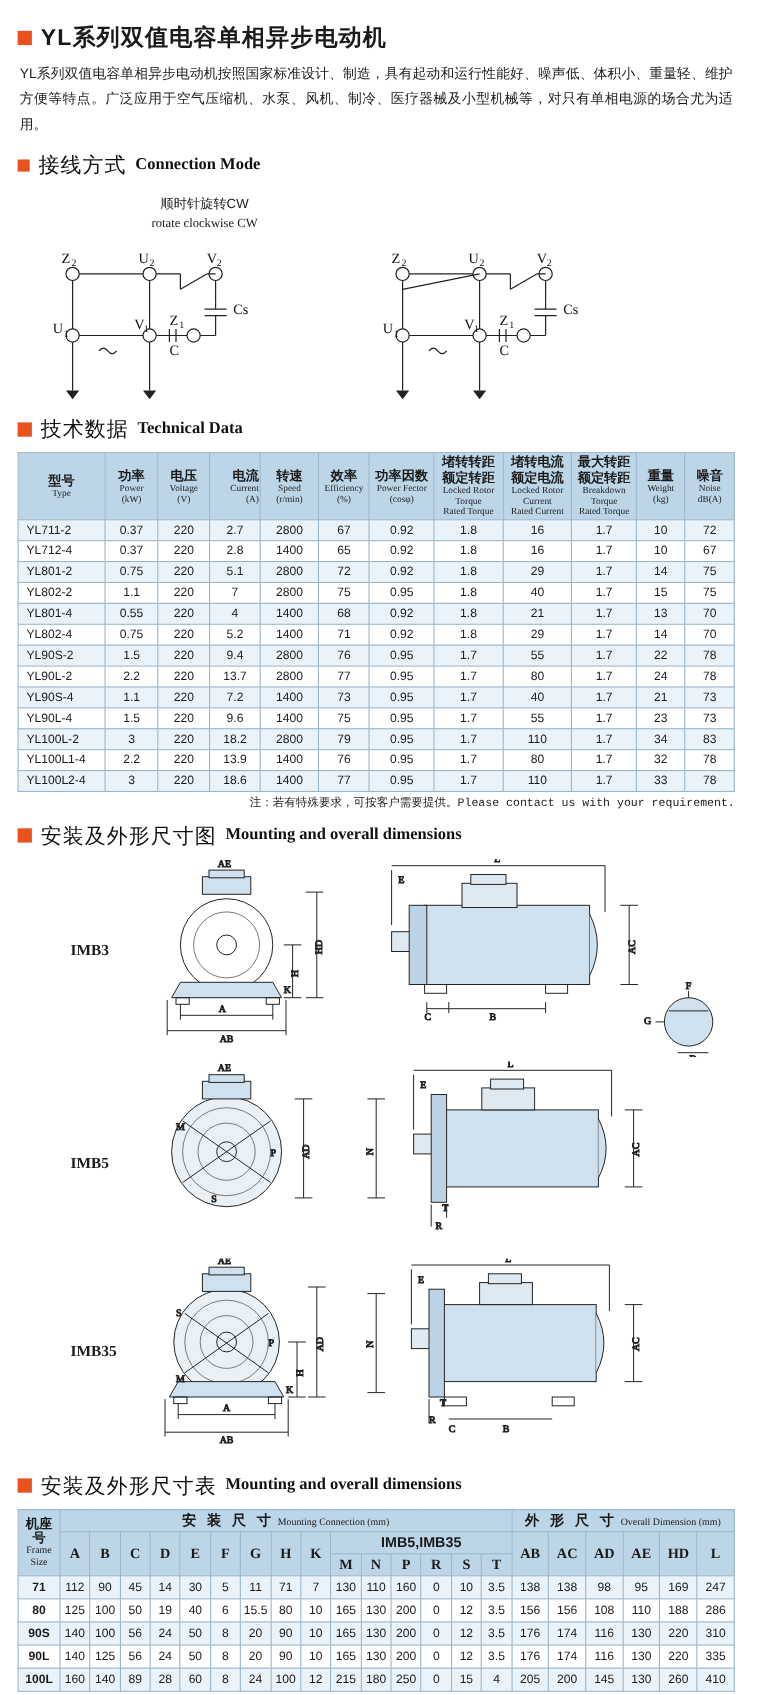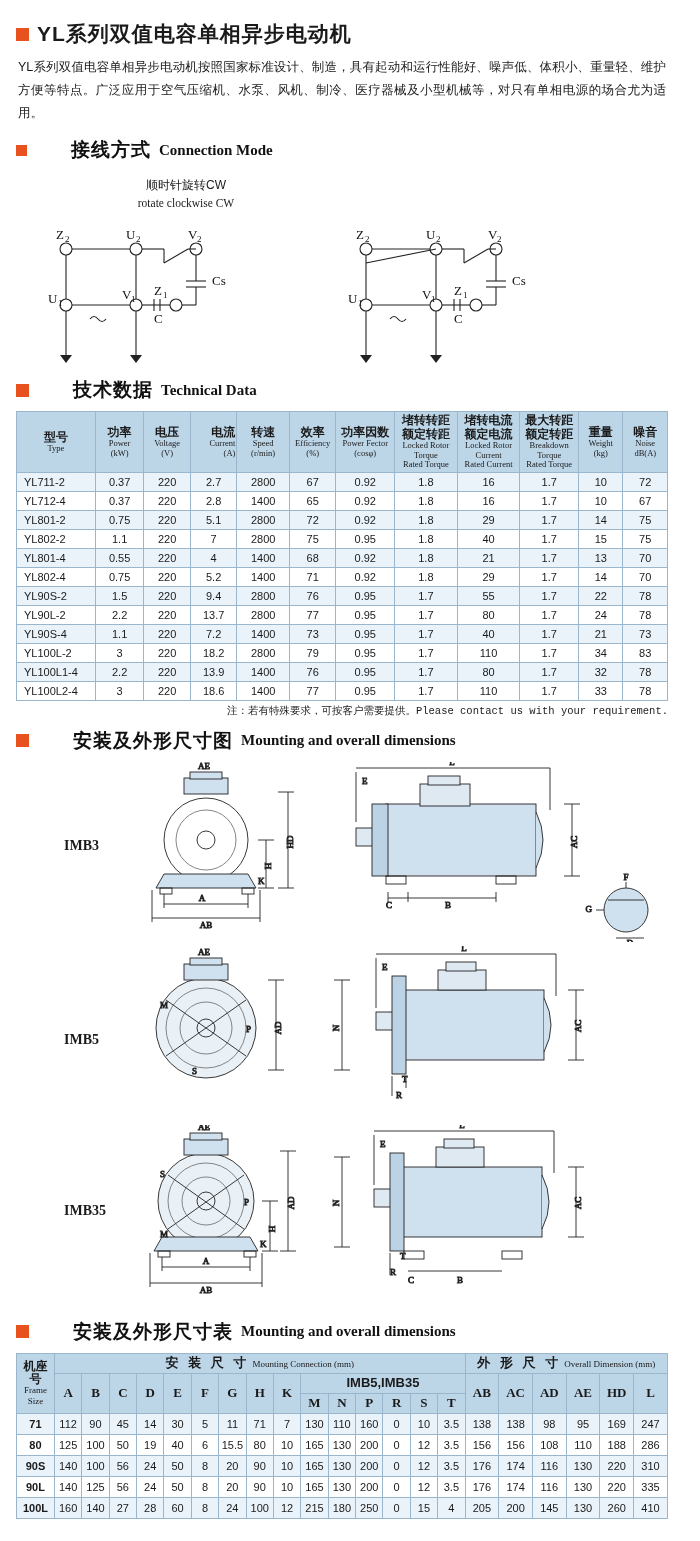--- a/index.html
+++ b/index.html
@@ -10,21 +10,21 @@
     font-family: "Liberation Sans", sans-serif;
     color: #1a1a1a;
     -webkit-font-smoothing: antialiased;
   }
   .page { width:700px; padding: 14px 32px 20px 16px; }
 
   
   .sec-head { display:flex; align-items:center; gap:8px; margin: 6px 0 8px 0; }
   .sq { width:13px; height:13px; background:#e8521f; flex:0 0 auto; }
   .sq.small { width:11px; height:11px; }
-  .sec-title-cn { font-size:19px; font-weight:bold; letter-spacing:1px; color:#111;margin-left:36px; }
+  .sec-title-cn { font-size:19px; font-weight:normal; letter-spacing:1px; color:#111; }
   .sec-title-en { font-size:15px; font-weight:bold; font-family:"Liberation Serif", serif; color:#111; }
   .main-title { font-size:21px; font-weight:bold; letter-spacing:1px; }
 
   .intro { font-size:12.5px; line-height:1.85; margin: 6px 2px 12px 2px; text-align:justify; }
 
   
   .conn-wrap { position:relative; height:200px; margin: 2px 0 4px 0; }
   .conn-cap { position:absolute; text-align:center; font-size:11.5px; line-height:1.45; }
   .conn-cap .cn { font-size:12px; }
   .conn-cap .en { font-family:"Liberation Serif", serif; }
@@ -375,20 +375,34 @@
           <td>1.1</td>
           <td>220</td>
           <td>7.2</td>
           <td>1400</td>
           <td>73</td>
           <td>0.95</td>
           <td>1.7</td>
           <td>40</td>
           <td>1.7</td>
           <td>21</td>
+          <td>73</td>
+        </tr>
+        <tr>
+          <td class="first">YL90L-4</td>
+          <td>1.5</td>
+          <td>220</td>
+          <td>9.6</td>
+          <td>1400</td>
+          <td>75</td>
+          <td>0.95</td>
+          <td>1.7</td>
+          <td>55</td>
+          <td>1.7</td>
+          <td>23</td>
           <td>73</td>
         </tr>
         <tr>
           <td class="first">YL100L-2</td>
           <td>3</td>
           <td>220</td>
           <td>18.2</td>
           <td>2800</td>
           <td>79</td>
           <td>0.95</td>
@@ -766,21 +780,21 @@
           <td>174</td>
           <td>116</td>
           <td>130</td>
           <td>220</td>
           <td>335</td>
         </tr>
         <tr>
           <td class="frame-col">100L</td>
           <td>160</td>
           <td>140</td>
-          <td>27</td>
+          <td>89</td>
           <td>28</td>
           <td>60</td>
           <td>8</td>
           <td>24</td>
           <td>100</td>
           <td>12</td>
           <td>215</td>
           <td>180</td>
           <td>250</td>
           <td>0</td>

